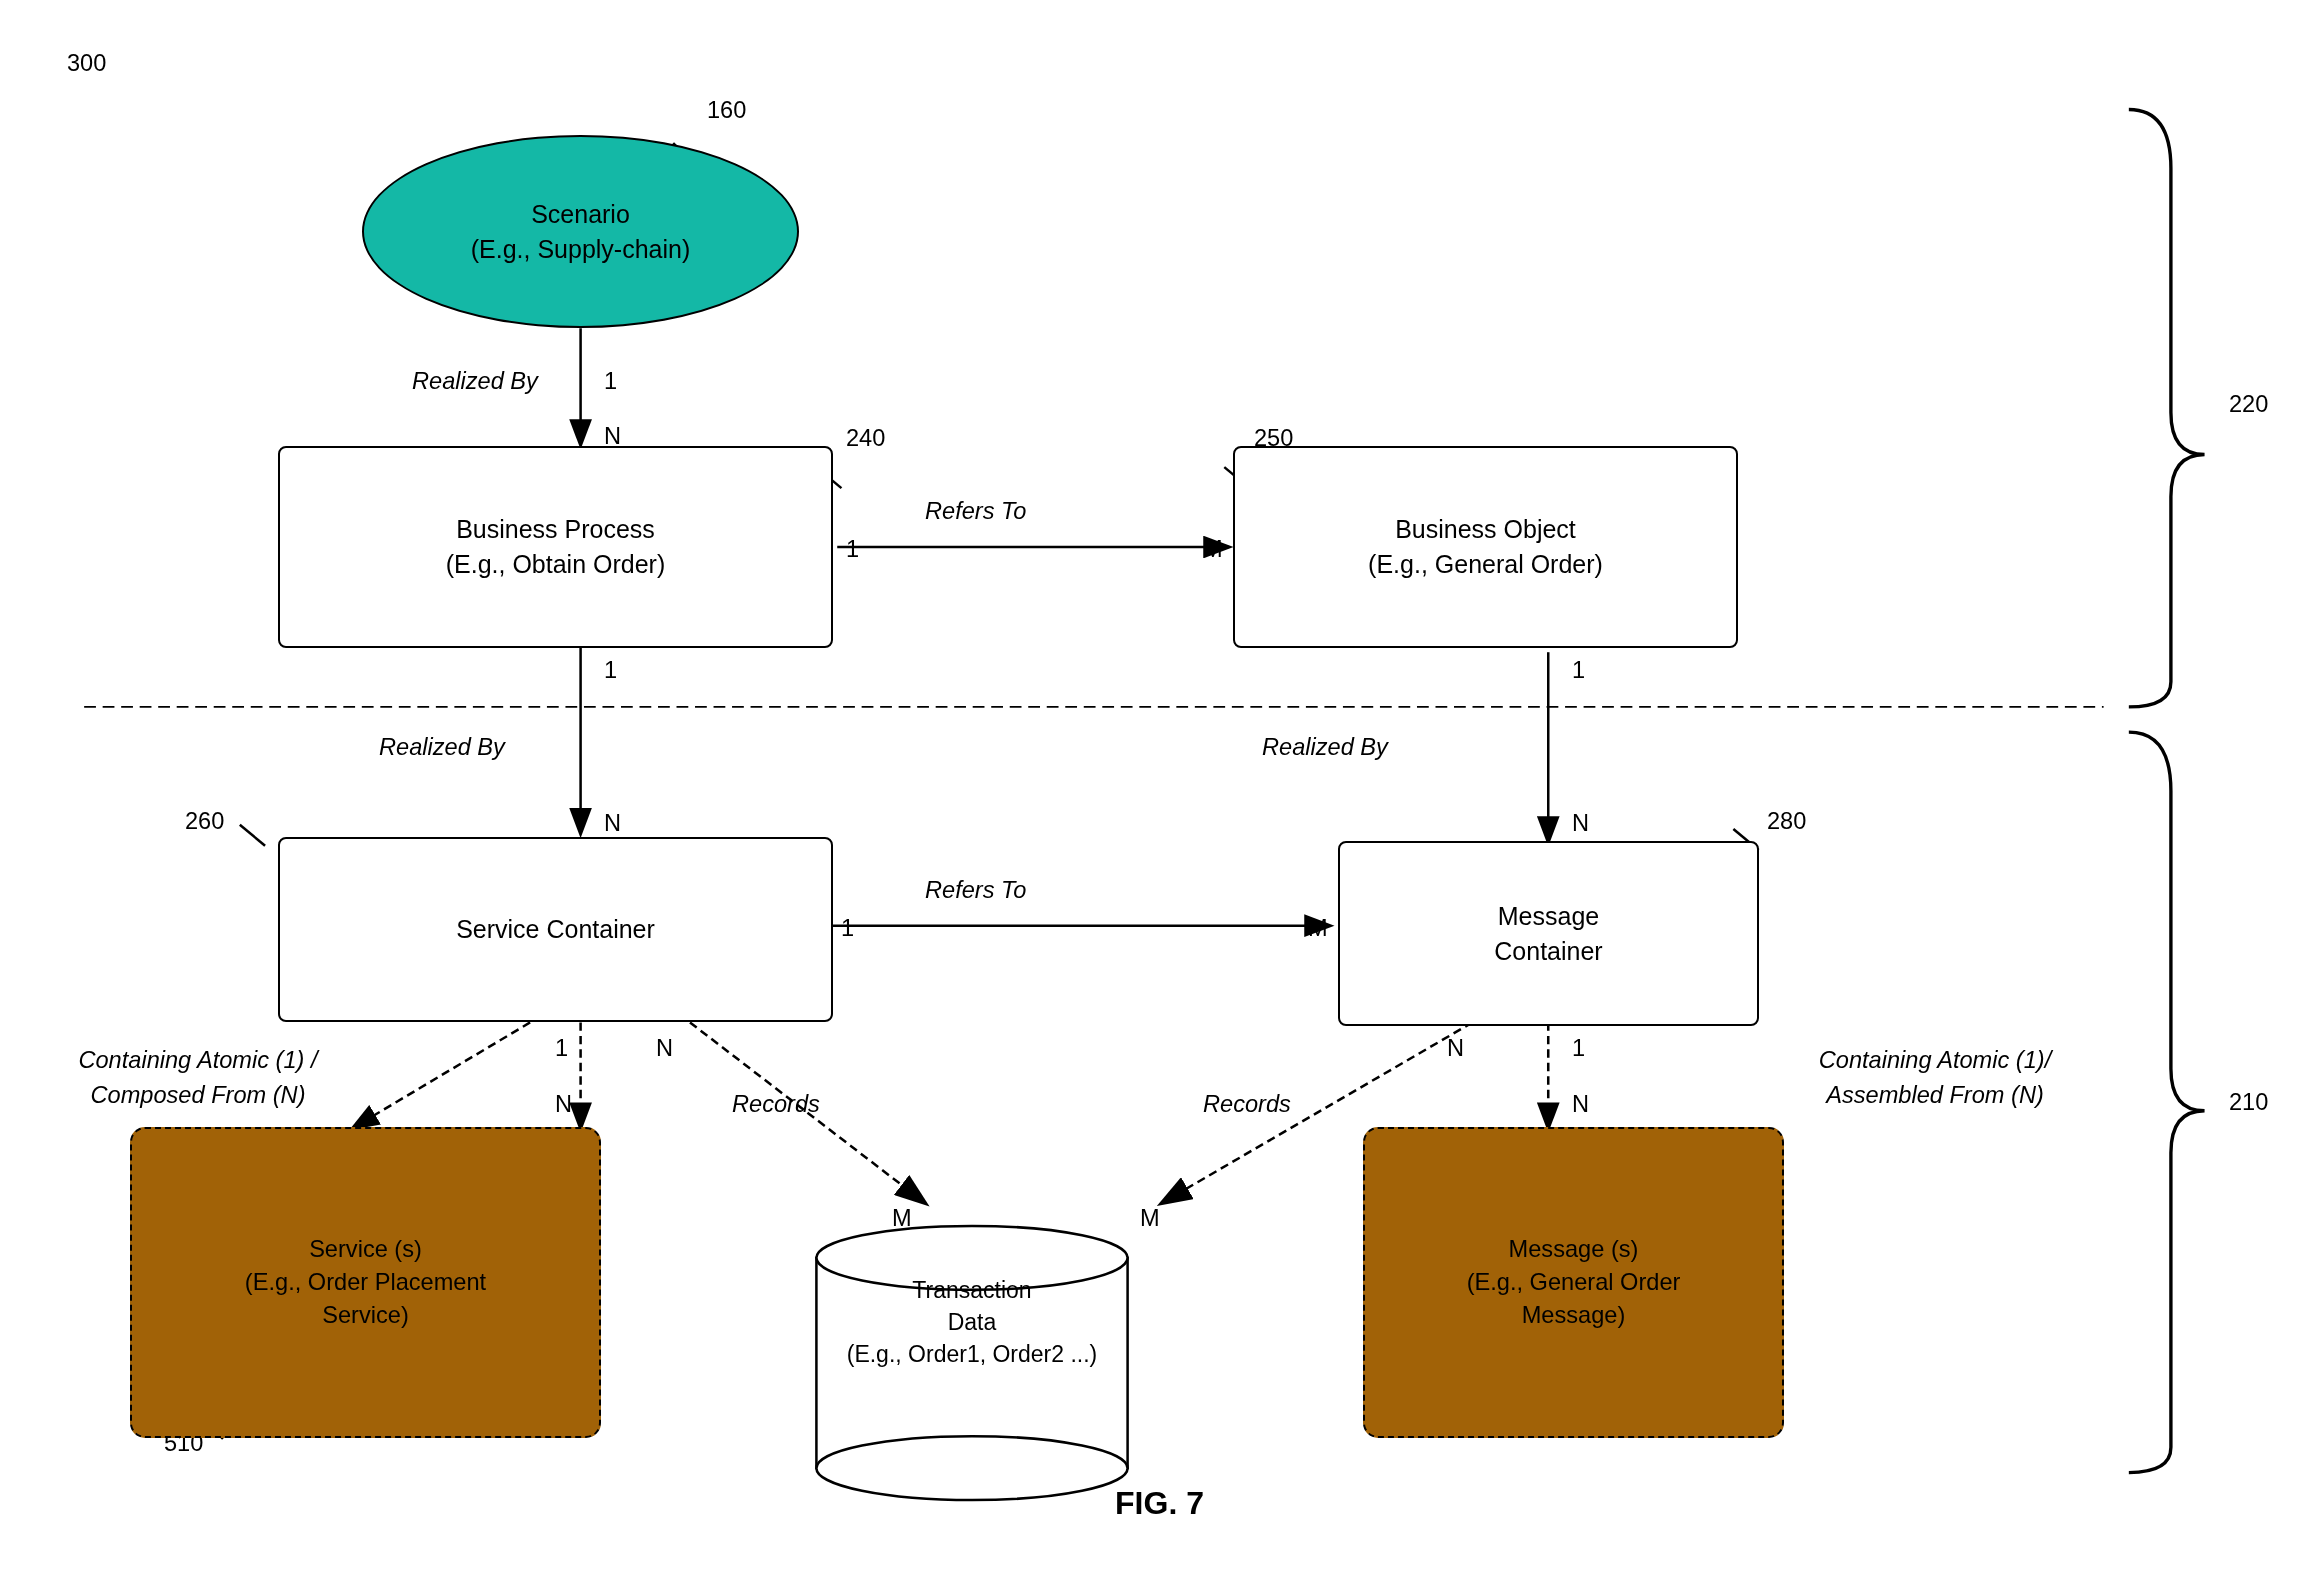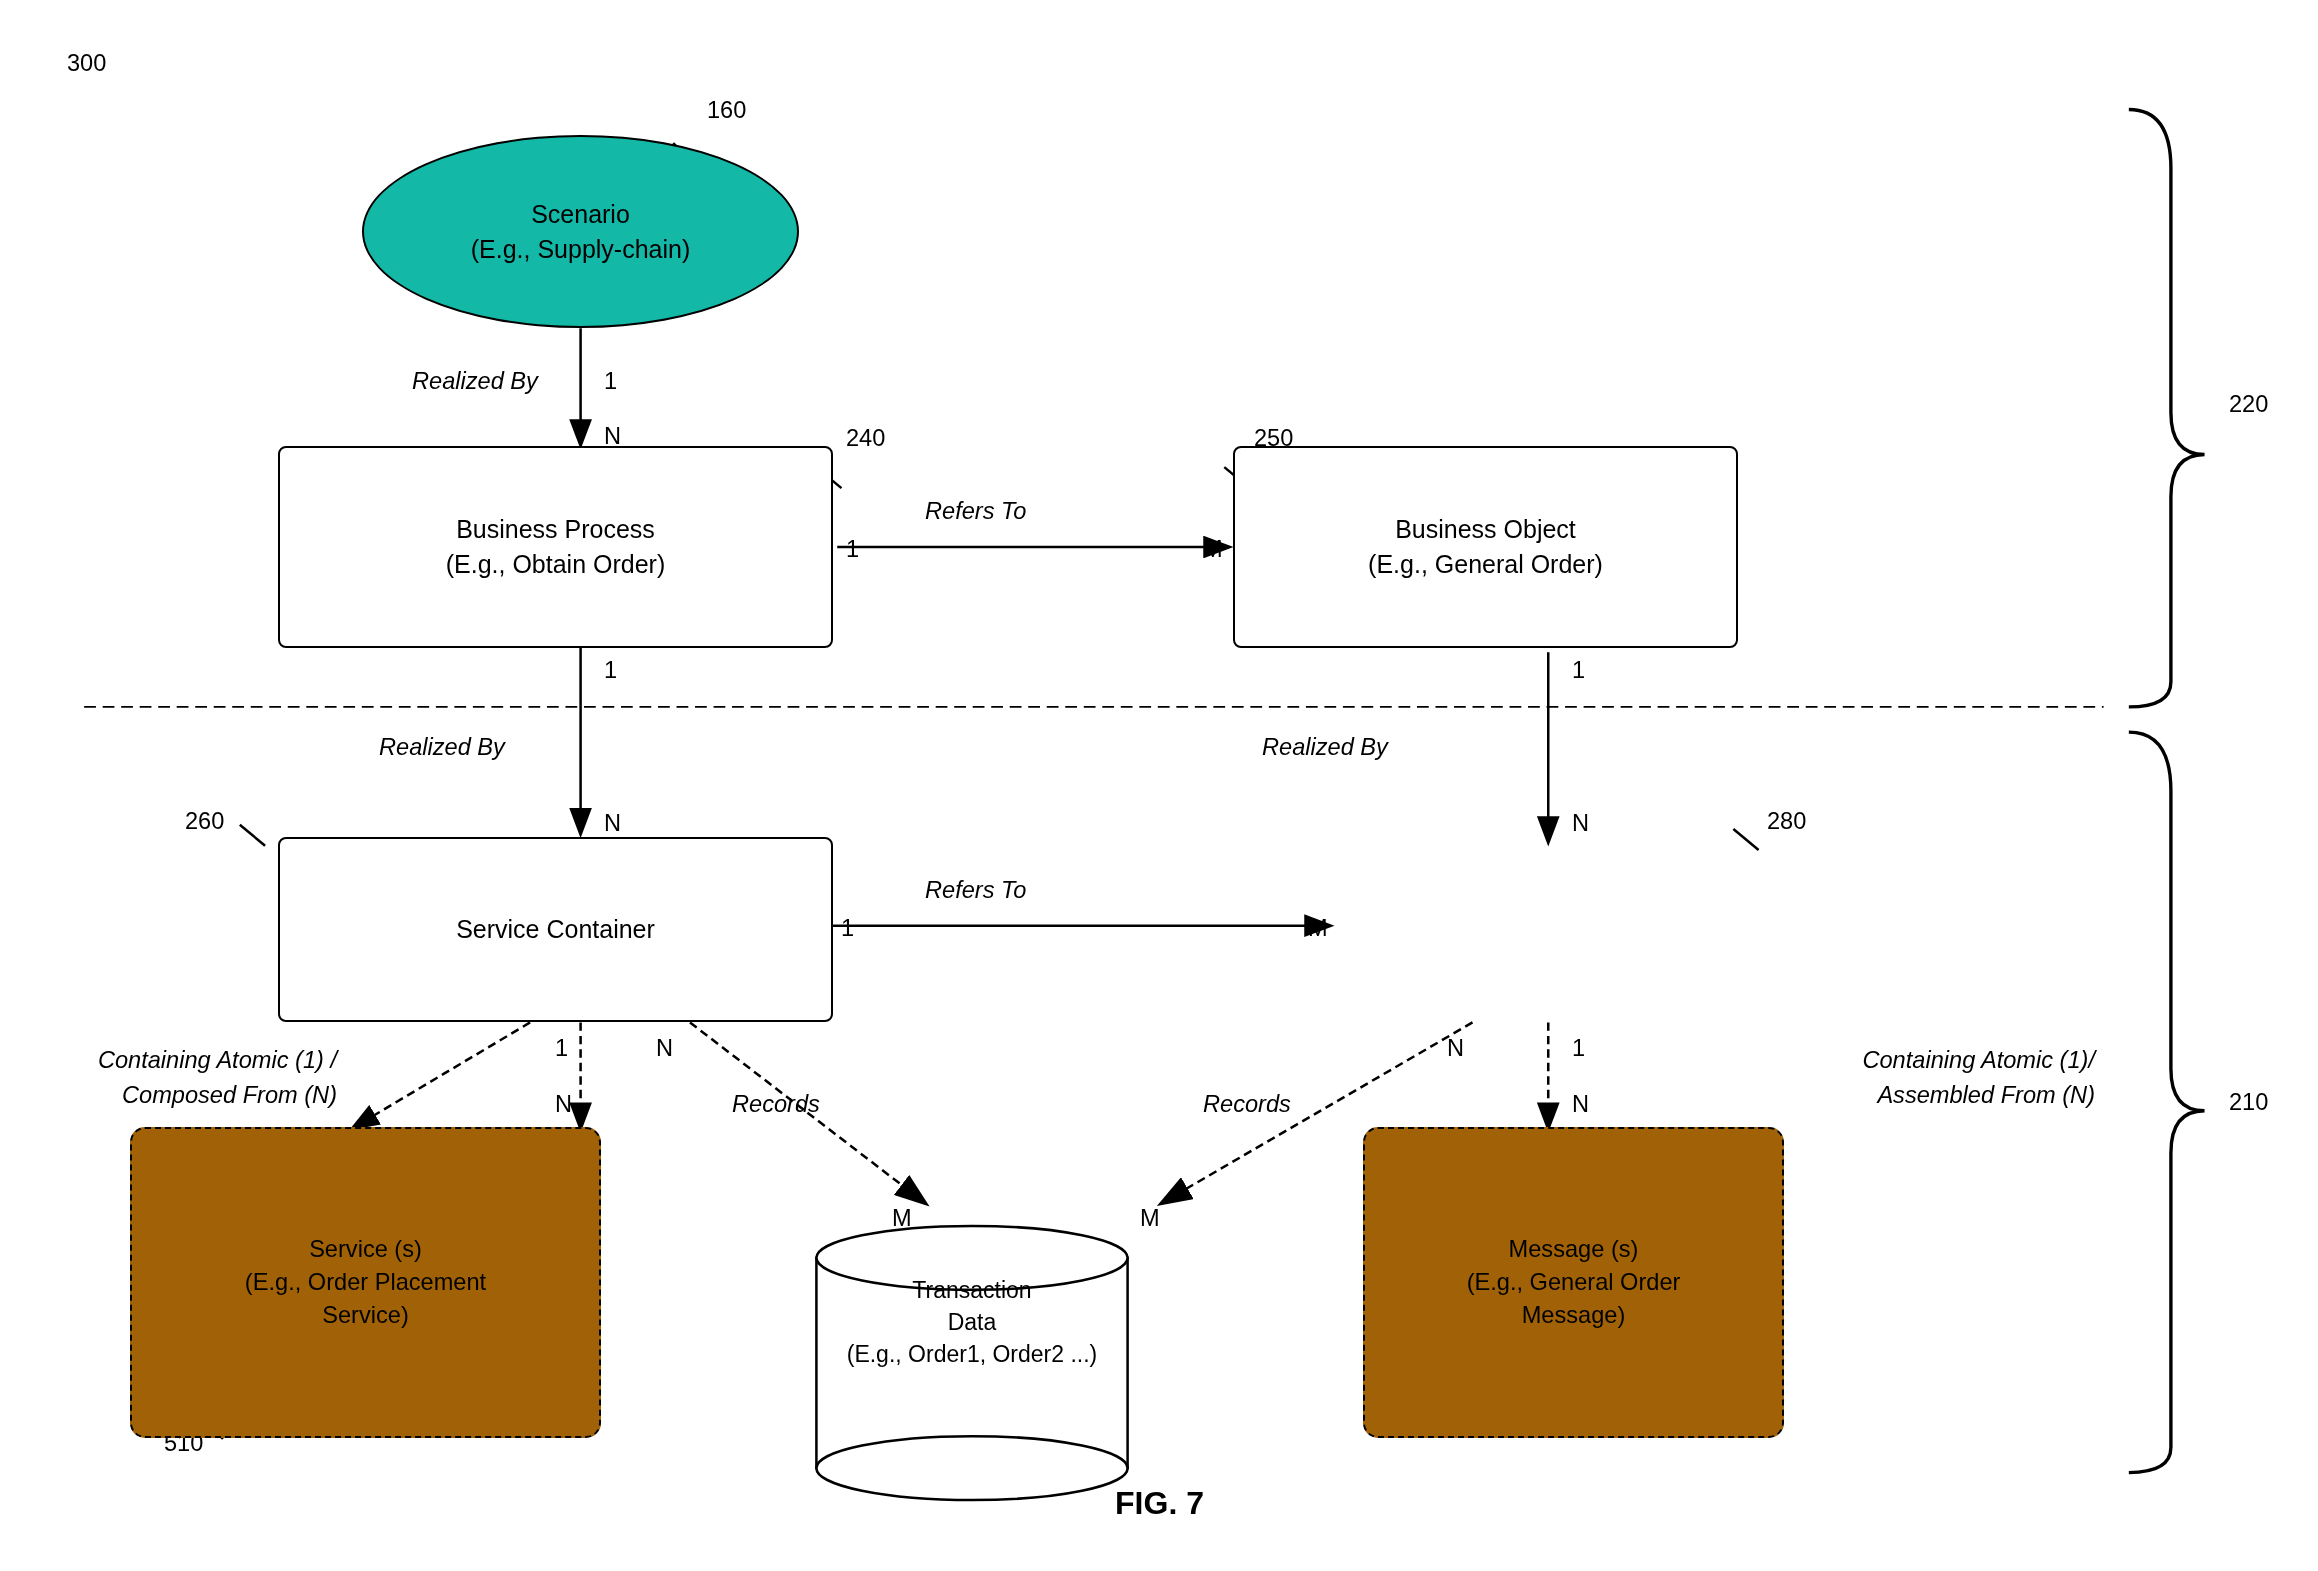--- a/index.html
+++ b/index.html
@@ -14,21 +14,21 @@
     .diagram-container {
       position: absolute;
       top: 0; left: 0;
       width: 2319px;
       height: 1572px;
     }
     .label {
       position: absolute;
       font-size: 23.6px;
       color: #000;
-      text-align: right;
+      text-align: center;
       line-height: 1.3;
     }
     .label-italic {
       font-style: italic;
     }
     .box-solid {
       position: absolute;
       border: 2.5px solid #000;
       border-radius: 8px;
       background: #fff;
@@ -196,20 +196,23 @@
   <div class="box-solid" style="top:837px; left:278px; width:555px; height:185px;">
     <span>Service Container</span>
   </div>
 
   <div class="label" style="top:913px; left:841px;">1</div>
 
   <div class="label label-italic" style="top:875px; left:925px;">Refers To</div>
 
   <div class="label" style="top:913px; left:1308px;">M</div>
 
+  <div class="box-solid" style="top:841px; left:1338px; width:421px; height:185px;">
+    <span>Message<br>Container</span>
+  </div>
 
   <div class="label label-italic" style="top:1043px; left:59px; width:278px; line-height:1.5;">Containing Atomic (1) /<br>Composed From (N)</div>
 
   <div class="label" style="top:1033px; left:555px;">1</div>
 
   <div class="label" style="top:1089px; left:555px;">N</div>
 
   <div class="label" style="top:1033px; left:656px;">N</div>
 
   <div class="label label-italic" style="top:1089px; left:732px;">Records</div>

